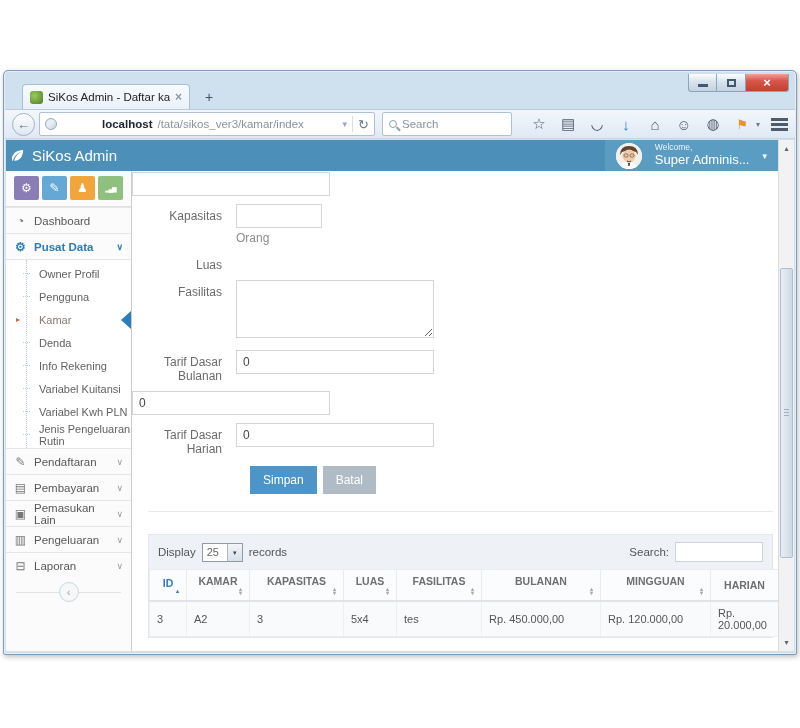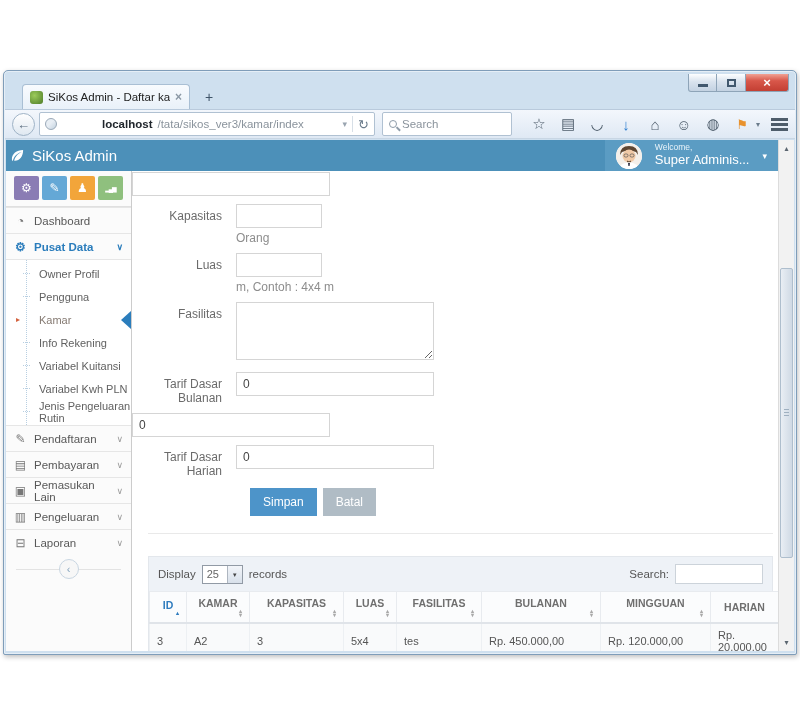--- a/index.html
+++ b/index.html
@@ -263,20 +263,24 @@
                 <span class="dash"></span>
                 <span>Pengguna</span>
               </div>
             <div class="sub active">
               <span class="bullet">▸</span>
               <span>Kamar</span>
               <span class="active-arrow"></span>
             </div>
             <div class="sub">
                 <span class="dash"></span>
+                <span>Denda</span>
+              </div>
+            <div class="sub">
+                <span class="dash"></span>
                 <span>Info Rekening</span>
               </div>
             <div class="sub">
                 <span class="dash"></span>
                 <span>Variabel Kuitansi</span>
               </div>
             <div class="sub">
                 <span class="dash"></span>
                 <span>Variabel Kwh PLN</span>
               </div>
@@ -322,24 +326,20 @@
           </div>
           <div class="frow">
             <div class="flabel">Kapasitas</div>
             <div>
               <input class="inp small" value="" style="">
               <div class="fhelp">Orang</div>
             </div>
           </div>
           <div class="frow">
             <div class="flabel">Luas</div>
-            <div>
-              <input class="inp small" value="" style="">
-              <div class="fhelp">m, Contoh : 4x4 m</div>
-            </div>
           </div>
           <div class="frow">
             <div class="flabel">Fasilitas</div>
             <div><textarea class="inp" style=""></textarea></div>
           </div>
           <div class="frow">
             <div class="flabel">Tarif Dasar Bulanan</div>
             <div><input class="inp" value="0" style=""></div>
           </div>
           <div class="frow">

